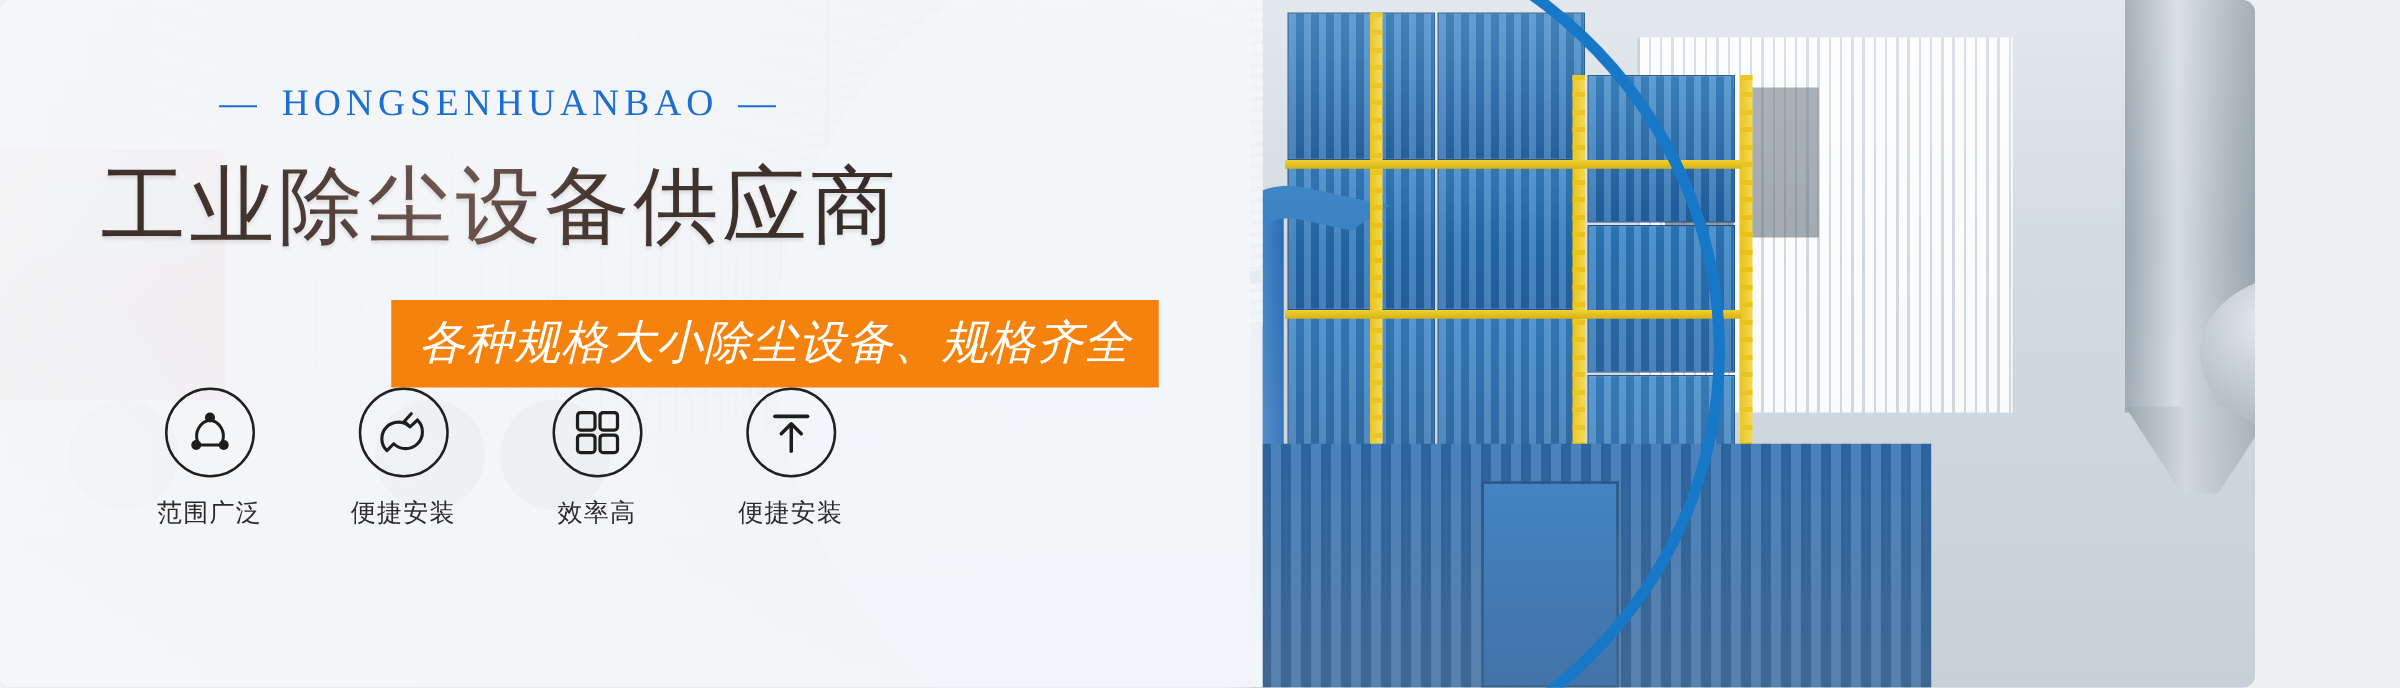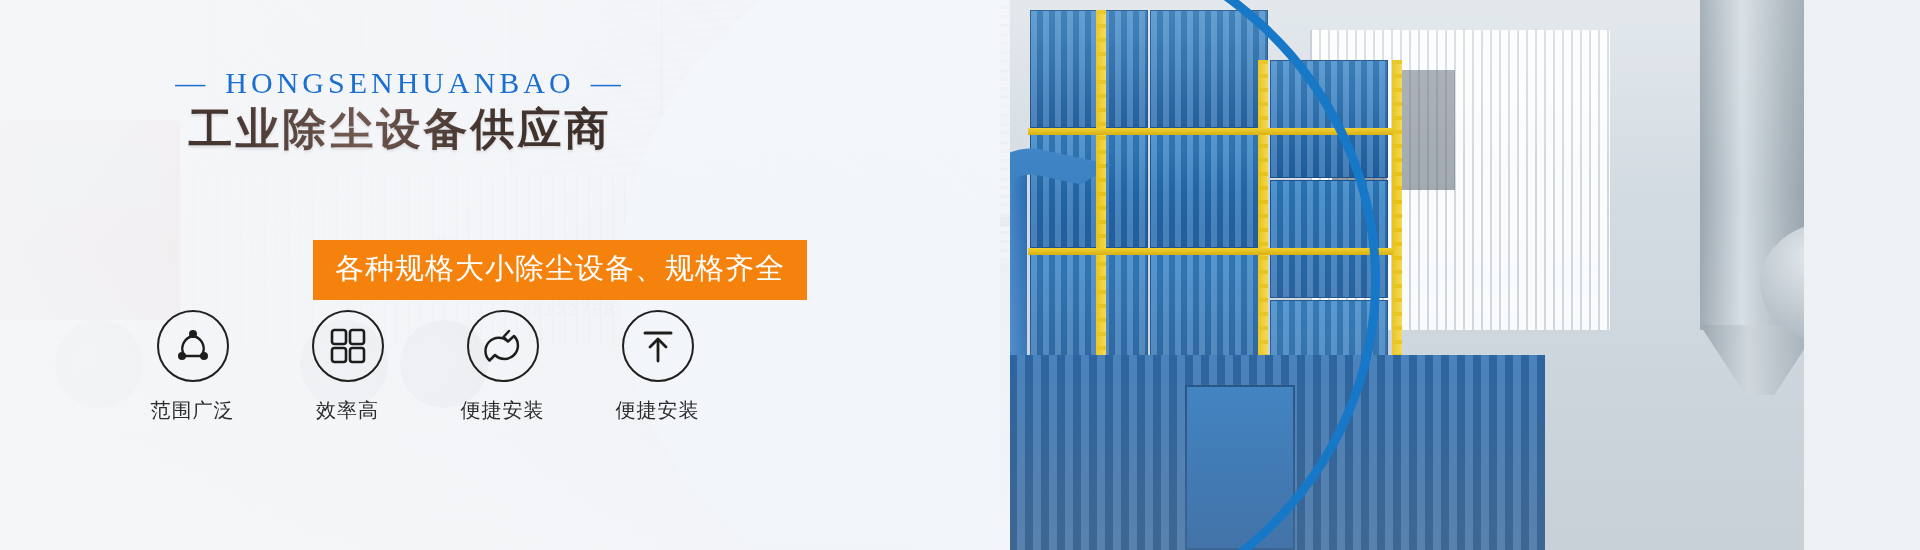--- a/index.html
+++ b/index.html
@@ -3,20 +3,21 @@
 <meta charset="utf-8">
 <style>
   * { margin:0; padding:0; box-sizing:border-box; }
   html,body { width:1920px; height:550px; overflow:hidden; background:#eef1f4; }
   body { font-family:"Liberation Sans","DejaVu Sans",sans-serif; }
 
   .banner {
     position:relative;
     width:1804px; height:550px;
     overflow:hidden;
+    border-radius:10px;
   }
 
   
   .photo {
     position:absolute; left:0; top:0; width:1920px; height:550px;
     background:
       linear-gradient(180deg,#cfd8e0 0%, #c3ccd6 40%, #b7c2cc 100%);
   }
   
   .photo-sky {
@@ -129,41 +130,42 @@
 
   .eyebrow{
     position:absolute;left:0;top:66px;width:800px;
     text-align:center;
     font-family:"Liberation Serif","DejaVu Serif",serif;
     font-size:30px; letter-spacing:4px; color:#1a6fd0; white-space:nowrap;
   }
   .eyebrow .dash{display:inline-block;margin:0 16px;color:#1a6fd0;font-weight:400;}
 
   .headline{
-    position:absolute;left:0;top:100px;width:800px;
+    position:absolute;left:0;top:120px;width:800px;
     text-align:center;
-    font-size:44px; font-weight:bold; letter-spacing:3px;
+    font-size:68px; font-weight:normal; letter-spacing:3px;
     color:#3b2f2b;
     background:linear-gradient(92deg,#3a2e29 0%,#4b3a34 28%,#7a6058 45%,#4a3a33 60%,#362c27 100%);
     -webkit-background-clip:text; background-clip:text;
     -webkit-text-fill-color:transparent; color:transparent;
     text-shadow:0 2px 3px rgba(0,0,0,.10);
   }
 
   .subbar{
     position:absolute;left:313px;top:240px;
     background:#f5820d;
     padding:9px 22px 11px 22px;
-    color:#fff; font-size:29px; letter-spacing:1px; white-space:nowrap;
+    color:#fff; font-size:37px; letter-spacing:1px; white-space:nowrap;
     font-weight:500;
+    font-style:italic;
   }
 
   .features{
     position:absolute;left:0px;top:310px;width:800px;
-    display:flex; justify-content:center; gap:45px;margin-left:25px;
+    display:flex; justify-content:center; gap:45px;
   }
   .feature{width:110px;display:flex;flex-direction:column;align-items:center;}
   .f-circle{
     width:72px;height:72px;border-radius:50%;
     border:2.5px solid #20201f;
     display:flex;align-items:center;justify-content:center;
   }
   .f-label{margin-top:15px;font-size:20px;color:#2b2b2b;letter-spacing:1px;white-space:nowrap;}
 
   .tagline{
@@ -286,40 +288,40 @@
             <circle cx="21" cy="9" r="4" fill="#1d1d1c"></circle>
             <circle cx="10" cy="31" r="4" fill="#1d1d1c"></circle>
             <circle cx="32" cy="31" r="4" fill="#1d1d1c"></circle>
           </svg>
         </div>
         <div class="f-label">范围广泛</div>
       </div>
 
       <div class="feature">
         <div class="f-circle">
+          <svg width="42" height="42" viewBox="0 0 42 42">
+            <path d="M27 6 L21.5 12 L26 16.5 L32 11
+                     A12.5 12.5 0 0 1 13 30
+                     L7.5 35.5
+                     A12.5 12.5 0 0 1 26 16.5" fill="none" stroke="#1d1d1c" stroke-width="2.5" stroke-linejoin="round" stroke-linecap="round"></path>
+          </svg>
+        </div>
+        <div class="f-label">便捷安装</div>
+      </div>
+
+      <div class="feature">
+        <div class="f-circle">
           <svg width="40" height="40" viewBox="0 0 40 40">
             <rect x="4" y="4" width="14" height="14" rx="2.5" fill="none" stroke="#1d1d1c" stroke-width="2.6"></rect>
             <rect x="22" y="4" width="14" height="14" rx="2.5" fill="none" stroke="#1d1d1c" stroke-width="2.6"></rect>
             <rect x="4" y="22" width="14" height="14" rx="2.5" fill="none" stroke="#1d1d1c" stroke-width="2.6"></rect>
             <rect x="22" y="22" width="14" height="14" rx="2.5" fill="none" stroke="#1d1d1c" stroke-width="2.6"></rect>
           </svg>
         </div>
         <div class="f-label">效率高</div>
-      </div>
-
-      <div class="feature">
-        <div class="f-circle">
-          <svg width="42" height="42" viewBox="0 0 42 42">
-            <path d="M27 6 L21.5 12 L26 16.5 L32 11
-                     A12.5 12.5 0 0 1 13 30
-                     L7.5 35.5
-                     A12.5 12.5 0 0 1 26 16.5" fill="none" stroke="#1d1d1c" stroke-width="2.5" stroke-linejoin="round" stroke-linecap="round"></path>
-          </svg>
-        </div>
-        <div class="f-label">便捷安装</div>
       </div>
 
       <div class="feature">
         <div class="f-circle">
           <svg width="40" height="40" viewBox="0 0 40 40">
             <line x1="7" y1="7" x2="33" y2="7" stroke="#1d1d1c" stroke-width="3" stroke-linecap="round"></line>
             <line x1="20" y1="35" x2="20" y2="14" stroke="#1d1d1c" stroke-width="2.8" stroke-linecap="round"></line>
             <path d="M12 21 L20 13 L28 21" fill="none" stroke="#1d1d1c" stroke-width="2.8" stroke-linecap="round" stroke-linejoin="round"></path>
           </svg>
         </div>

